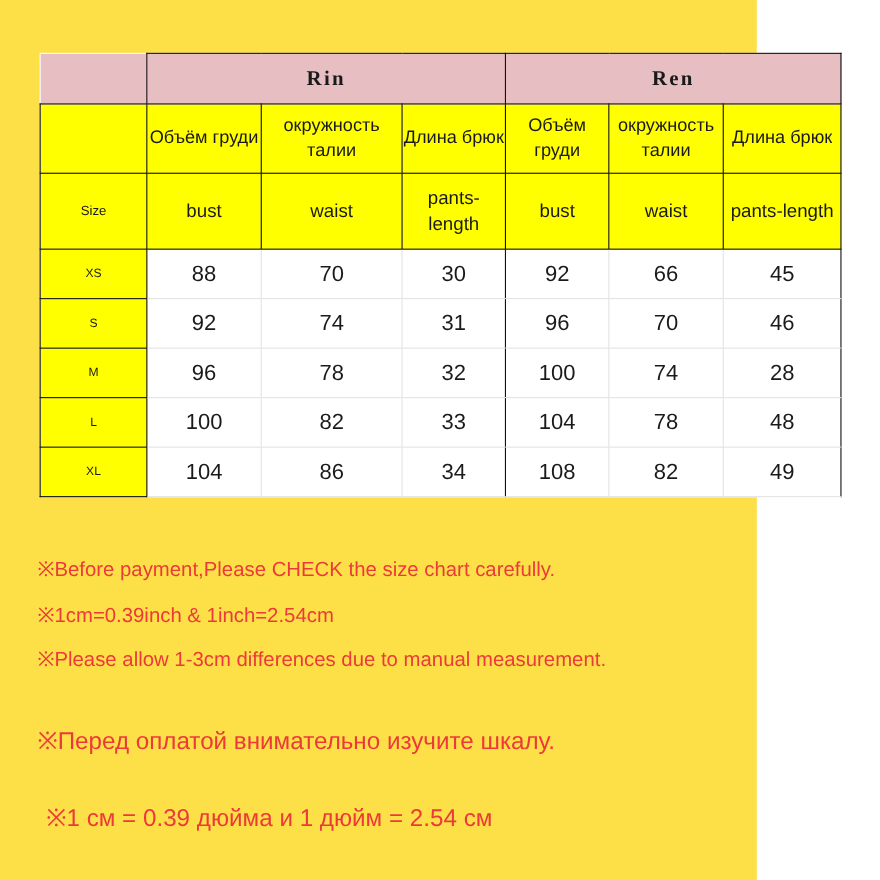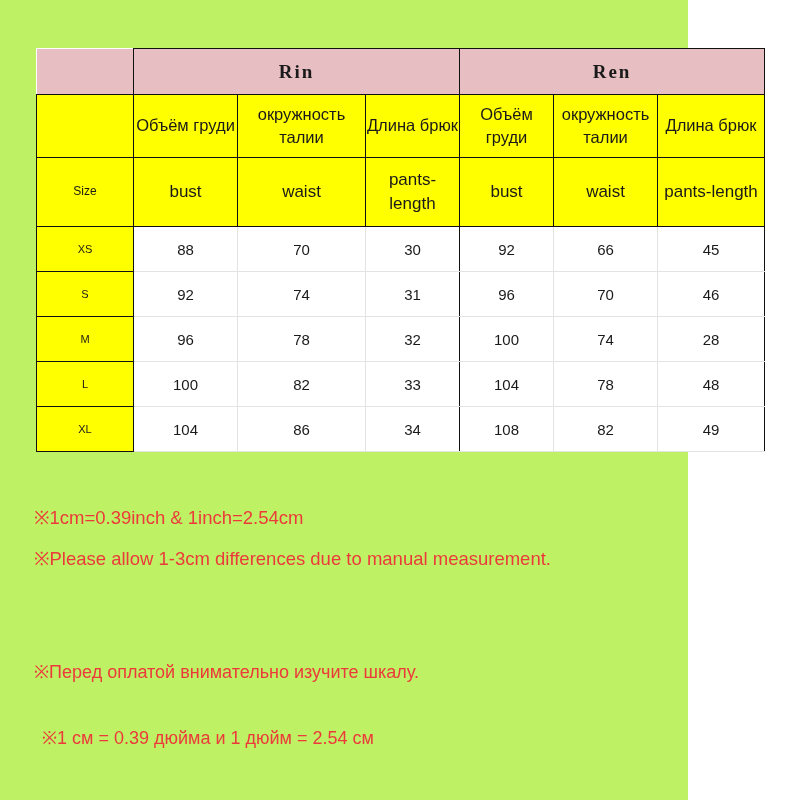--- a/index.html
+++ b/index.html
@@ -12,21 +12,21 @@
   }
   body {
     font-family: "Liberation Sans", sans-serif;
     -webkit-font-smoothing: antialiased;
   }
 
   .page {
     position: relative;
     width: 688px;
     height: 800px;
-    background: #bef264;
+    background: #fde047;
   }
 
   
   .chart-wrap {
     position: absolute;
     left: 36px;
     top: 48px;
     width: 728px;
   }
 
@@ -102,21 +102,21 @@
     border: 1.5px solid #111111;
     font-size: 11px;
     color: #2a2a2a;
   }
 
   
   .data-cell {
     background: #ffffff;
     height: 44px;
     border: 1px solid #e3e3e3;
-    font-size: 15px;
+    font-size: 20px;
     color: #2b2b2b;
   }
   
   .sep-left  { border-left: 1.5px solid #111111; }
   .sep-right { border-right: 1.5px solid #111111; }
   .row-last .data-cell { border-bottom: 1.5px solid #111111; }
   .row-first .data-cell { border-top: 1.5px solid #111111; }
 
   
   .notes-en {
@@ -132,21 +132,21 @@
     width: 730px;
   }
   .note-line {
     color: #ec3a3a;
     font-size: 18.5px;
     line-height: 1.0;
     white-space: nowrap;
     margin-bottom: 22px;
     font-family: "Liberation Sans", sans-serif;
   }
-  .notes-ru .note-line { font-size: 18px; margin-bottom: 21px; }
+  .notes-ru .note-line { font-size: 22px; margin-bottom: 21px; }
   .note-line.indent { padding-left: 8px; margin-top: 48px; }
 </style>
 </head>
 <body>
 
 <div class="page">
 
   <div class="chart-wrap">
     <table class="size-table">
       <colgroup>
@@ -229,20 +229,21 @@
           <td class="data-cell sep-right">34</td>
           <td class="data-cell">108</td>
           <td class="data-cell">82</td>
           <td class="data-cell sep-right">49</td>
         </tr>
       </tbody>
     </table>
   </div>
 
   <div class="notes-en">
+    <div class="note-line">※Before payment,Please CHECK the size chart carefully.</div>
     <div class="note-line">※1cm=0.39inch &amp; 1inch=2.54cm</div>
     <div class="note-line">※Please allow 1-3cm differences due to manual measurement.</div>
   </div>
 
   <div class="notes-ru">
     <div class="note-line">※Перед оплатой внимательно изучите шкалу.</div>
     <div class="note-line indent">※1 см = 0.39 дюйма и 1 дюйм = 2.54 см</div>
   </div>
 
 </div>

